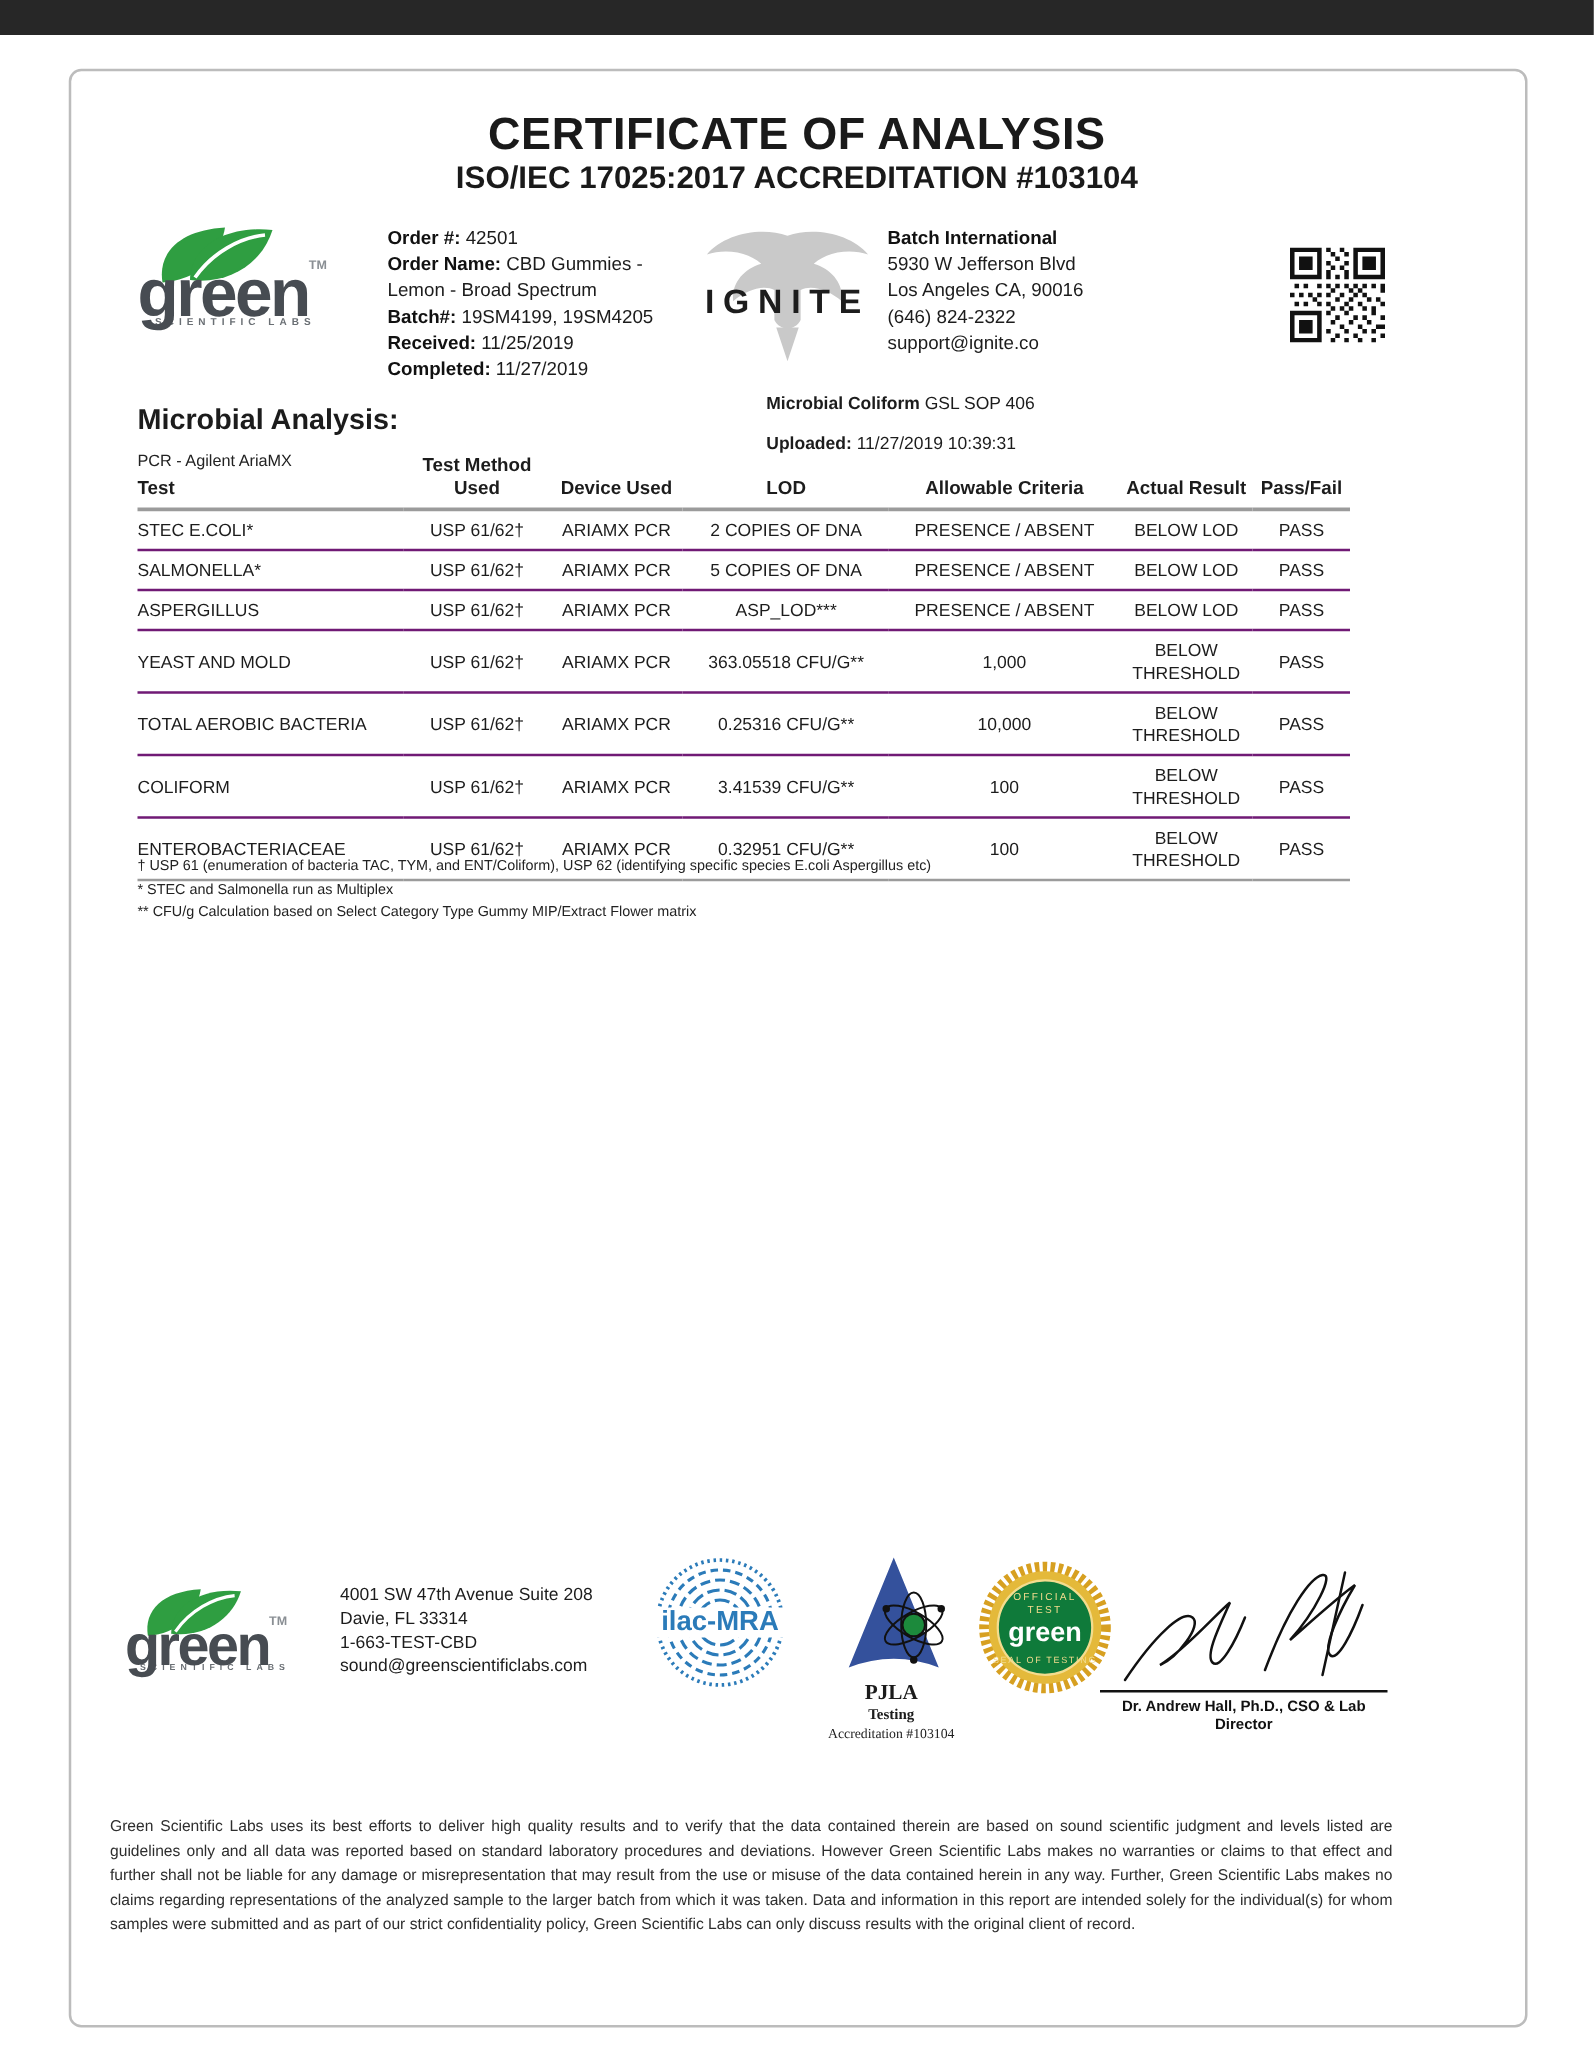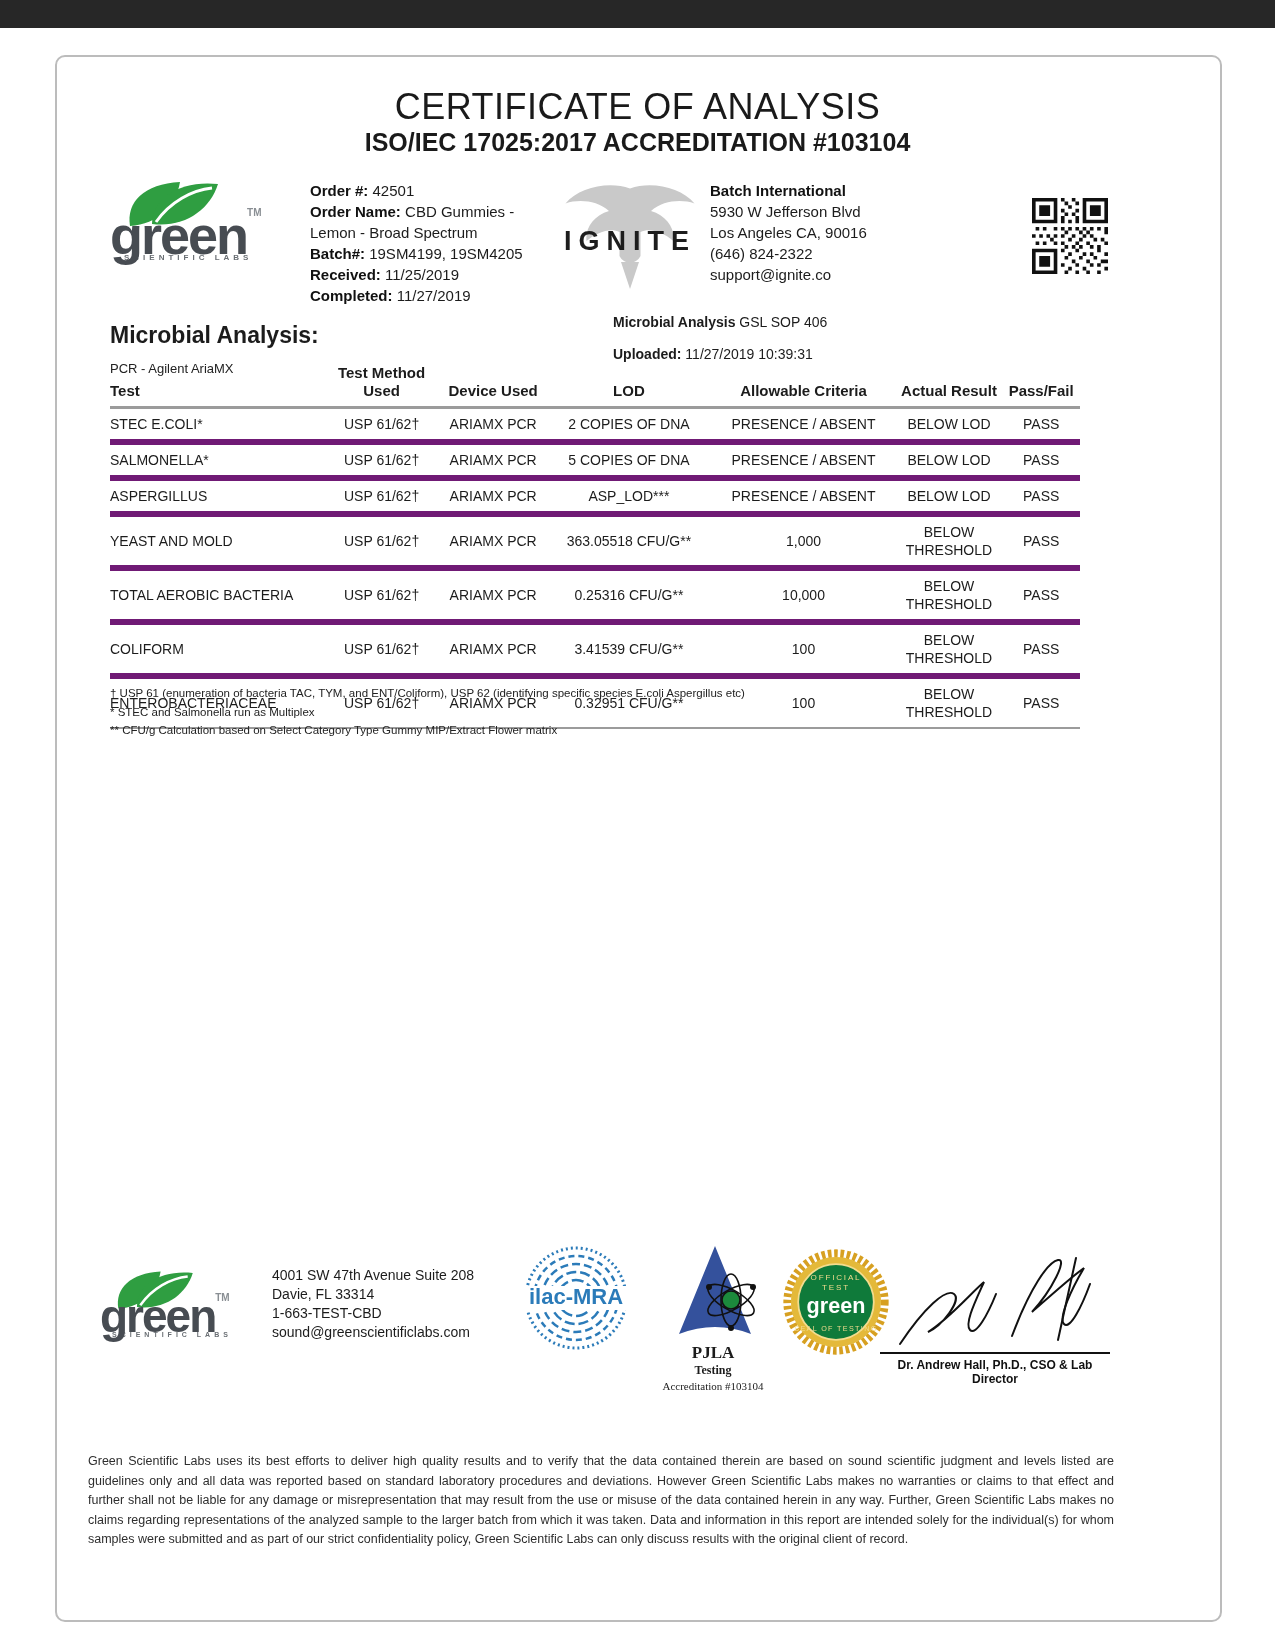--- a/index.html
+++ b/index.html
@@ -4,21 +4,21 @@
 <style>
   * { margin:0; padding:0; box-sizing:border-box; }
   html,body { width:1275px; height:1650px; background:#ffffff; overflow:hidden;
               font-family:"Liberation Sans", sans-serif; color:#1c1c1c; }
   .topbar { position:absolute; left:0; top:0; width:1275px; height:28px; background:#272727; }
   .frame { position:absolute; left:55px; top:55px; width:1167px; height:1567px;
            border:2px solid #bcbcbc; border-radius:10px; background:#fff; }
 
   
   .title { position:absolute; left:0; top:86px; width:1275px; text-align:center;
-           font-size:36px; font-weight:normal; letter-spacing:0.5px; color:#1a1a1a; }
+           font-size:36px; font-weight:bold; letter-spacing:0.5px; color:#1a1a1a; }
   .subtitle { position:absolute; left:0; top:128px; width:1275px; text-align:center;
               font-size:25px; font-weight:bold; color:#1a1a1a; }
 
   
   .glogo { position:absolute; }
   .glogo .gword { font-weight:bold; color:#474c52; letter-spacing:-2px; line-height:1; position:relative; }
   .glogo .gtm { font-size:10px; color:#8a8f94; vertical-align:top; letter-spacing:0; }
   .glogo .gtag { color:#6a6f74; letter-spacing:4px; font-weight:bold; }
   .glogo svg { display:block; }
 
@@ -37,21 +37,21 @@
   .sec-heading { position:absolute; left:110px; top:322px; font-size:23px; font-weight:bold; }
   .sec-meta1 { position:absolute; left:613px; top:314px; font-size:14px; }
   .sec-meta2 { position:absolute; left:613px; top:346px; font-size:14px; }
 
   
   .coa-table { position:absolute; left:110px; top:358px; width:970px; border-collapse:collapse; font-size:14px; }
   .coa-table th { font-size:15px; font-weight:bold; vertical-align:bottom; padding:2px 4px 6px 4px;
                   border-bottom:3px solid #9b9b9b; text-align:center; line-height:18px; }
   .coa-table th.first { text-align:left; padding-left:0; }
   .coa-table .pcr-note { font-size:13px; font-weight:normal; color:#222; margin-bottom:4px; }
-  .coa-table td { padding:6px 4px; border-bottom:6px solid #701a75; text-align:center; line-height:18px; }
+  .coa-table td { padding:6px 4px; border-bottom:2px solid #701a75; text-align:center; line-height:18px; }
   .coa-table td.first { text-align:left; padding-left:0; }
   .coa-table tr:last-child td { border-bottom:2px solid #9b9b9b; }
 
   
   .footnotes { position:absolute; left:110px; top:684px; width:900px; font-size:11.5px; line-height:18.5px; color:#222; }
 
   
   .f-address { position:absolute; left:272px; top:1266px; font-size:14px; line-height:19px; }
   .ilac { position:absolute; left:520px; top:1242px; }
   .pjla { position:absolute; left:648px; top:1242px; width:130px; text-align:center; }
@@ -127,21 +127,21 @@
       M8 12h1v1H8z M12 12h1v1h-1z M15 12h1v1h-1z M20 12h1v1h-1z
       M9 13h1v1H9z M11 13h1v1h-1z M13 13h1v1h-1z M16 13h1v1h-1z M18 13h1v1h-1z
       M8 14h1v1H8z M12 14h1v1h-1z M18 14h1v1h-1z M10 15h1v1h-1z M14 15h1v1h-1z M16 15h1v1h-1z M20 15h1v1h-1z
       M9 16h1v1H9z M13 16h1v1h-1z M17 16h1v1h-1z M11 17h1v1h-1z M15 17h1v1h-1z M19 17h1v1h-1z M20 17h1v1h-1z
       M8 18h1v1H8z M12 18h1v1h-1z M16 18h1v1h-1z M18 18h1v1h-1z M10 19h1v1h-1z M14 19h1v1h-1z M20 19h1v1h-1z
       M9 20h1v1H9z M12 20h1v1h-1z M15 20h1v1h-1z M18 20h1v1h-1z"></path>
   </svg>
 </div>
 
 <div class="sec-heading">Microbial Analysis:</div>
-<div class="sec-meta1"><b>Microbial Analysis</b> <span>GSL SOP 406</span></div>
+<div class="sec-meta1"><b>Microbial Coliform</b> <span>GSL SOP 406</span></div>
 <div class="sec-meta2"><b>Uploaded:</b> <span>11/27/2019 10:39:31</span></div>
 
 <table class="coa-table">
   <colgroup>
     <col style="width:22%">
       <col style="width:12%">
       <col style="width:11%">
       <col style="width:17%">
     <col style="width:19%">
       <col style="width:11%">

